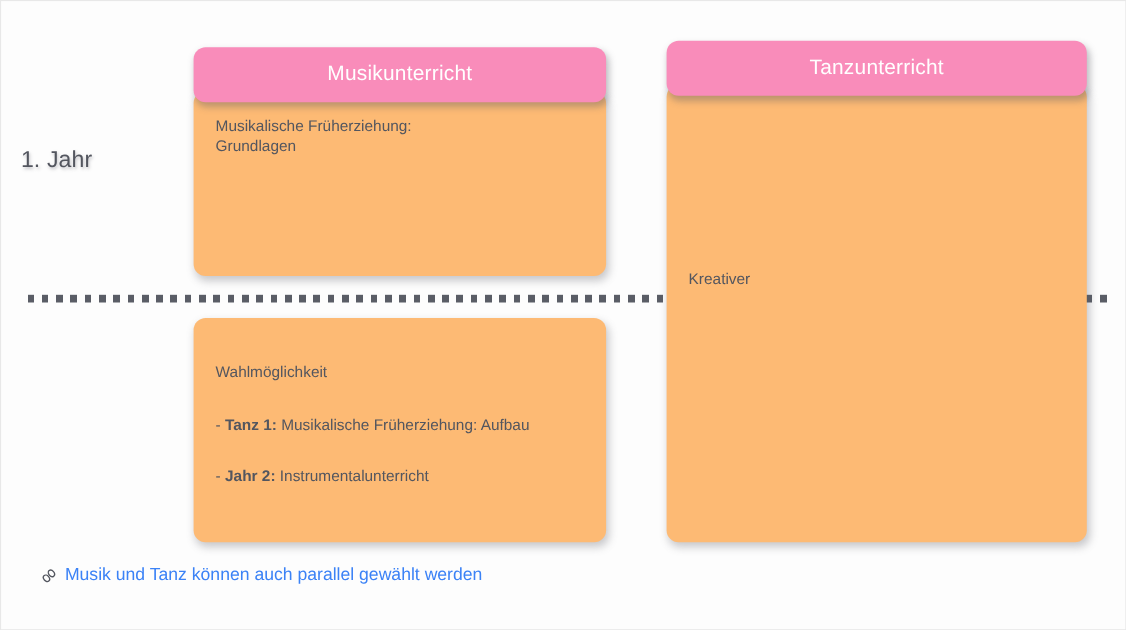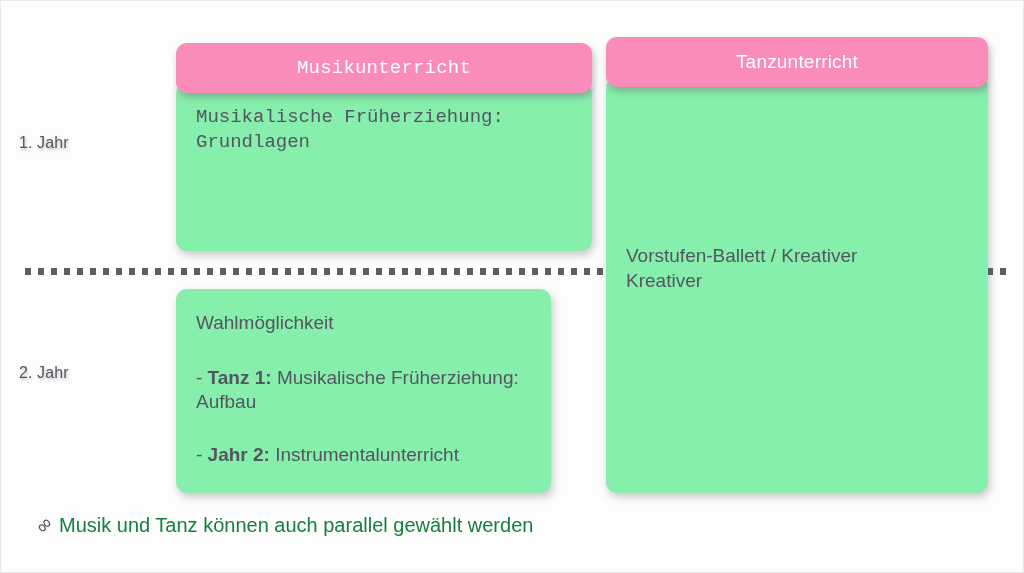--- a/index.html
+++ b/index.html
@@ -23,21 +23,21 @@
     box-sizing: border-box;
     border: 1px solid #e8e8e8;
     overflow: hidden;
   }
 
   
   .year-label {
     position: absolute;
     left: 18px;
     width: 150px;
-    font-size: 16px;
+    font-size: 21px;
     color: #53565f;
     letter-spacing: 0.1px;
     text-shadow: 1px 2px 3px rgba(120,120,130,0.45);
     white-space: nowrap;
   }
   #year-1 { top: 133px; }
   #year-2 { top: 363px; }
 
   
   .divider {
@@ -75,38 +75,38 @@
     font-size: 19px;
     letter-spacing: 0.2px;
     box-shadow: 2px 4px 7px rgba(90,90,100,0.40);
     z-index: 5;
   }
 
   .card-body {
     position: absolute;
     left: 0;
     width: 100%;
-    background: #86efac;
+    background: #fdba74;
     border-radius: 11px;
     box-shadow: 2px 4px 8px rgba(90,90,100,0.33);
     color: #53565f;
-    font-size: 19px;
+    font-size: 14px;
     line-height: 1.30;
     box-sizing: border-box;
     padding: 22px 20px 18px 20px;
     z-index: 4;
     overflow: hidden;
   }
 
   
-  #card-music       { left: 175px; top: 42px;  width: 416px; height: 208px; font-family: Liberation Mono, monospace; }
+  #card-music       { left: 175px; top: 42px;  width: 375px; height: 208px; }
   #card-music .card-body { top: 40px; height: 168px; }
 
   #card-music-year2 { left: 175px; top: 288px; width: 375px; height: 204px; }
-  #card-music-year2 .card-body { top: 0; height: 204px; padding-top: 22px; }
+  #card-music-year2 .card-body { top: 0; height: 204px; padding-top: 40px; }
 
   
   #card-dance       { left: 605px; top: 36px;  width: 382px; height: 456px; }
   #card-dance .card-body { top: 40px; height: 416px; padding: 0 20px; }
   #card-dance .card-body .dance-text {
     position: absolute;
     left: 20px;
     right: 20px;
     top: 167px;
   }
@@ -119,40 +119,39 @@
   .choice b { font-weight: bold; }
 
   
   #footnote {
     position: absolute;
     left: 36px;
     top: 513px;
     display: flex;
     align-items: center;
     gap: 7px;
-    font-size: 20px;
-    color: #15803d;
+    font-size: 16px;
+    color: #3b82f6;
     z-index: 6;
   }
   #footnote .link-icon {
     display: inline-block;
     width: 15px;
     height: 15px;
     flex: 0 0 auto;
     line-height: 0;
   }
 </style>
 </head>
 <body>
 
 <div id="canvas">
 
   <div class="year-label" id="year-1">1. Jahr</div>
 
-  <div class="year-label" id="year-2">2. Jahr</div>
 
   <div class="divider"></div>
 
   <div class="card" id="card-music">
     <div class="card-header">Musikunterricht</div>
     <div class="card-body">
       <p class="body-line">Musikalische Früherziehung:</p>
       <p class="body-line">Grundlagen</p>
     </div>
   </div>
@@ -164,21 +163,20 @@
       <p class="choice"><span>- </span><b>Tanz 1:</b><span> Musikalische Früherziehung: Aufbau</span></p>
 
       <p class="choice"><span>- </span><b>Jahr 2:</b><span> Instrumentalunterricht</span></p>
     </div>
   </div>
 
   <div class="card" id="card-dance">
     <div class="card-header">Tanzunterricht</div>
     <div class="card-body">
       <div class="dance-text">
-        <p class="body-line">Vorstufen-Ballett / Kreativer</p>
         <p class="body-line">Kreativer</p>
       </div>
     </div>
   </div>
 
   <div id="footnote">
     <span class="link-icon">
       <svg width="15" height="15" viewBox="0 0 16 16" aria-hidden="true">
         <g fill="none" stroke="#53565f" stroke-width="1.3">
           <ellipse cx="5.6" cy="10.4" rx="2.6" ry="3.5" transform="rotate(-40 5.6 10.4)"></ellipse>

